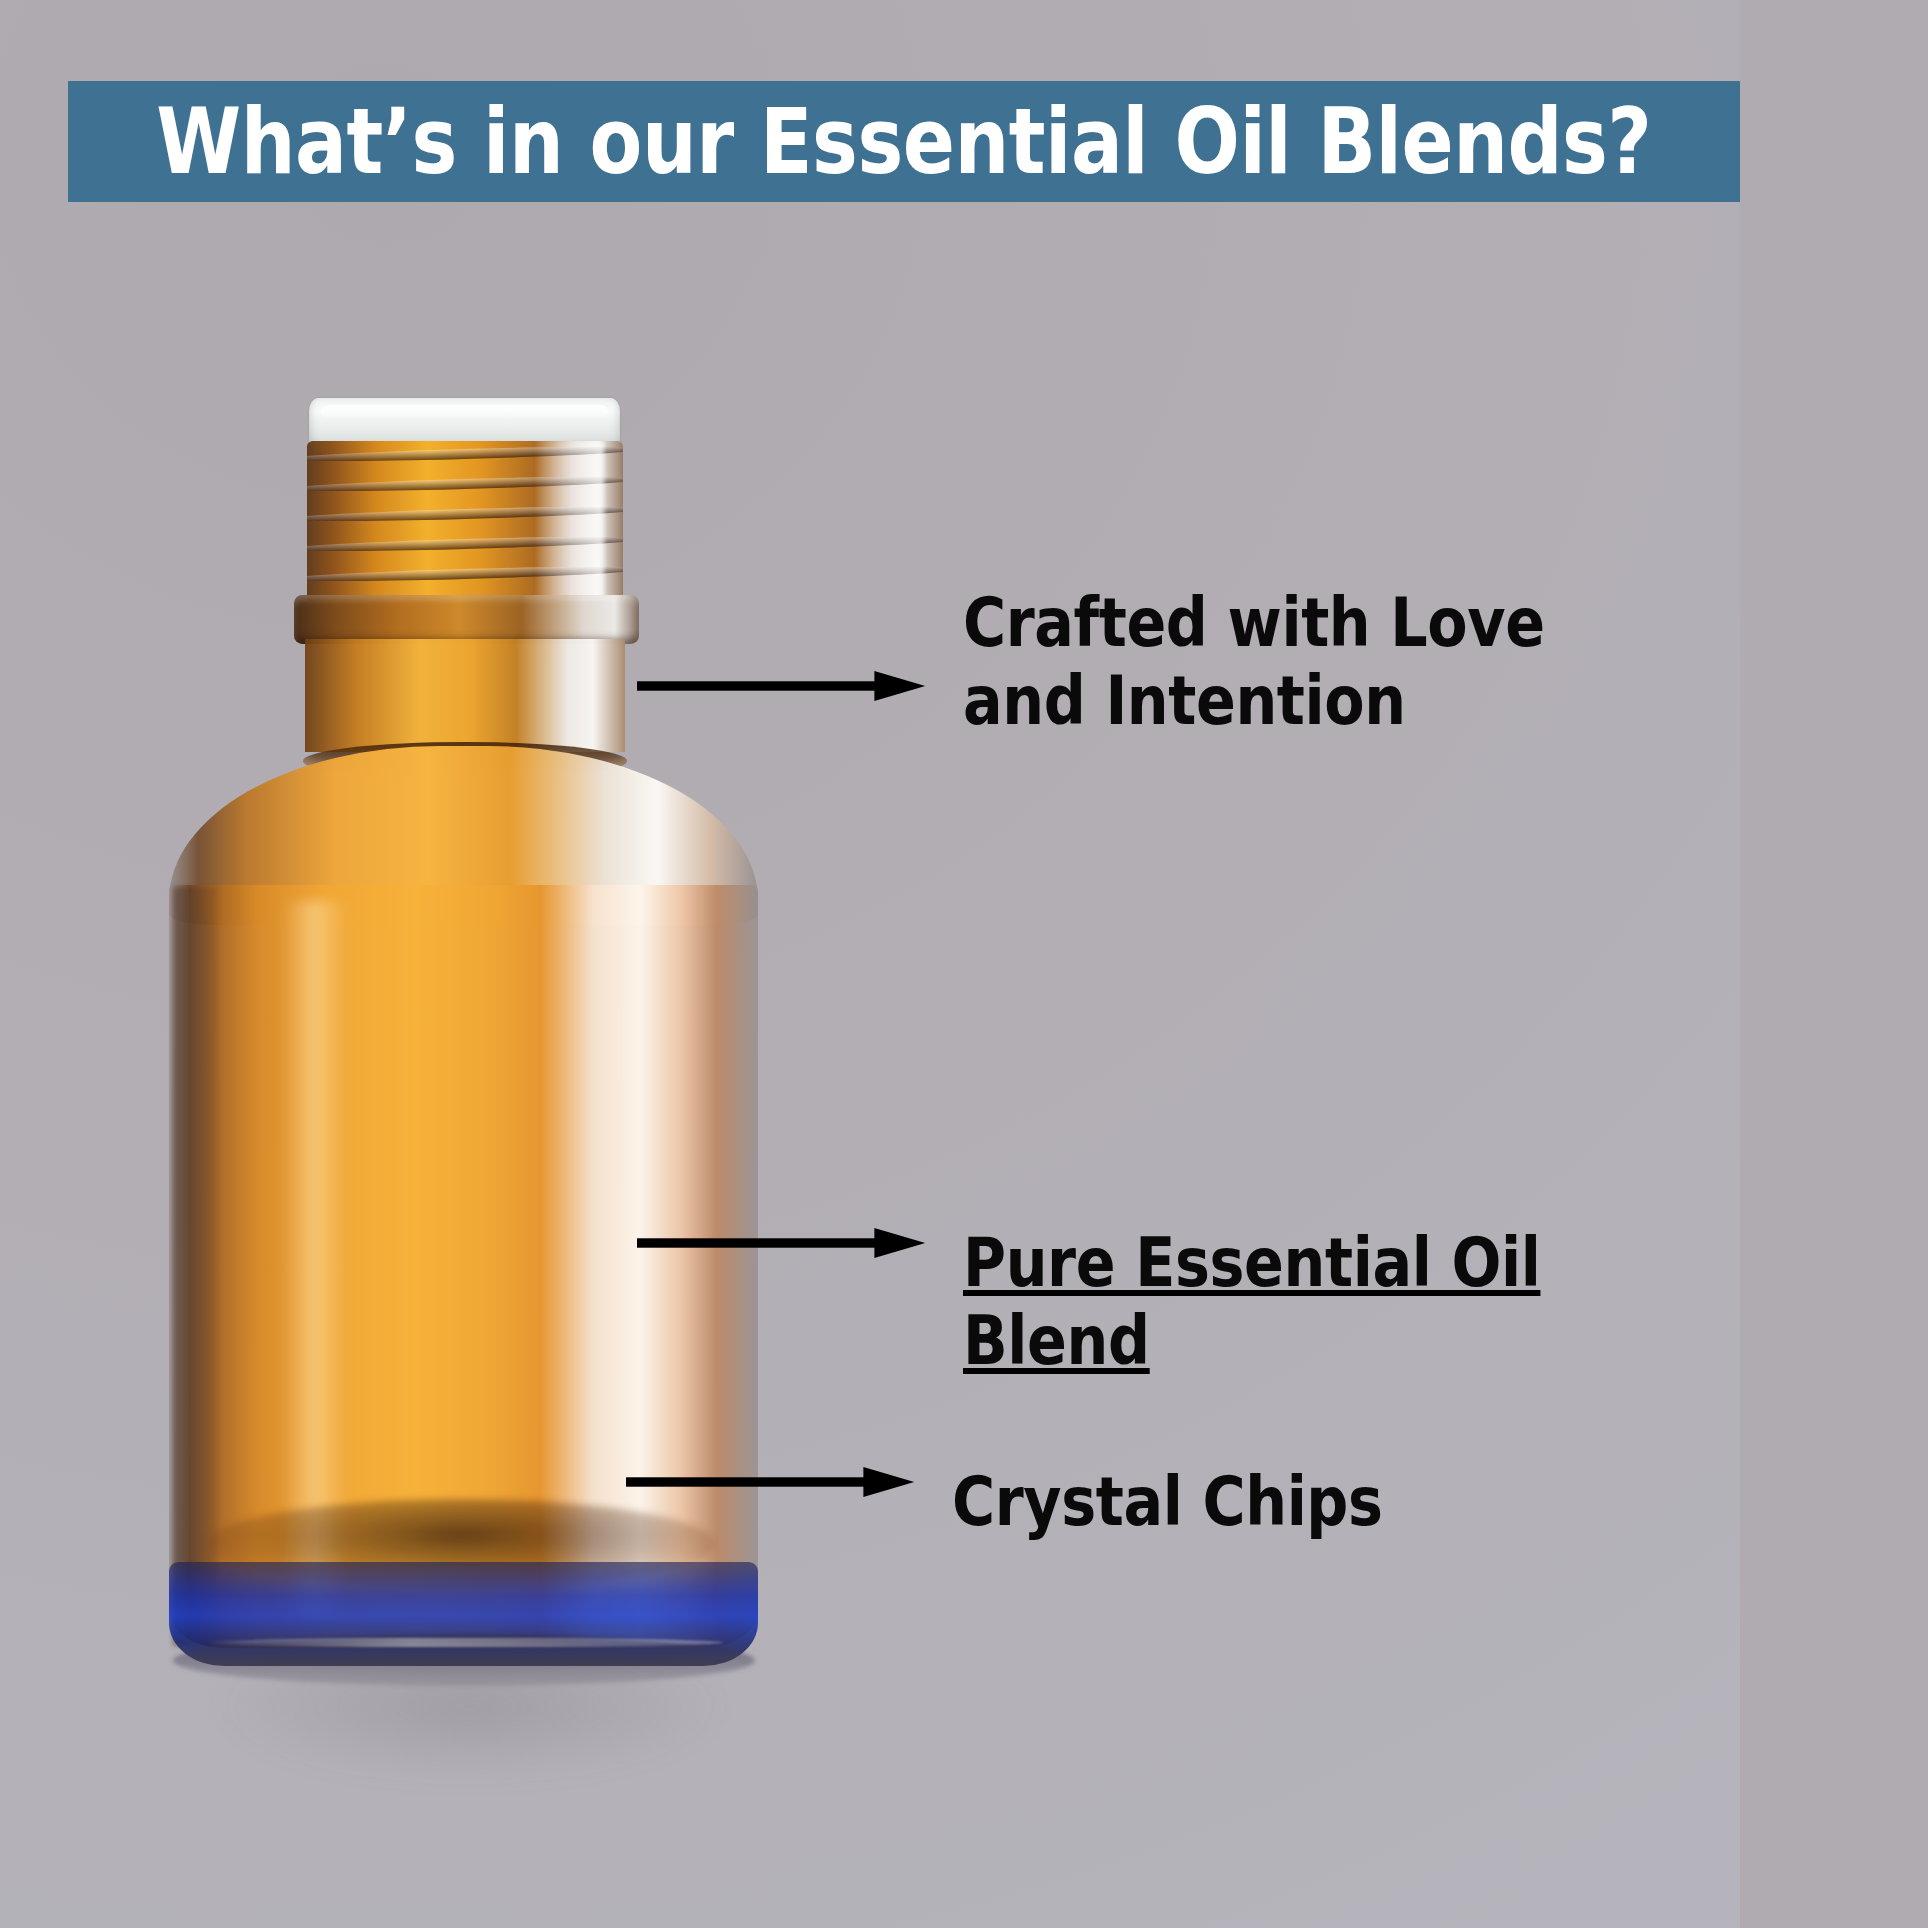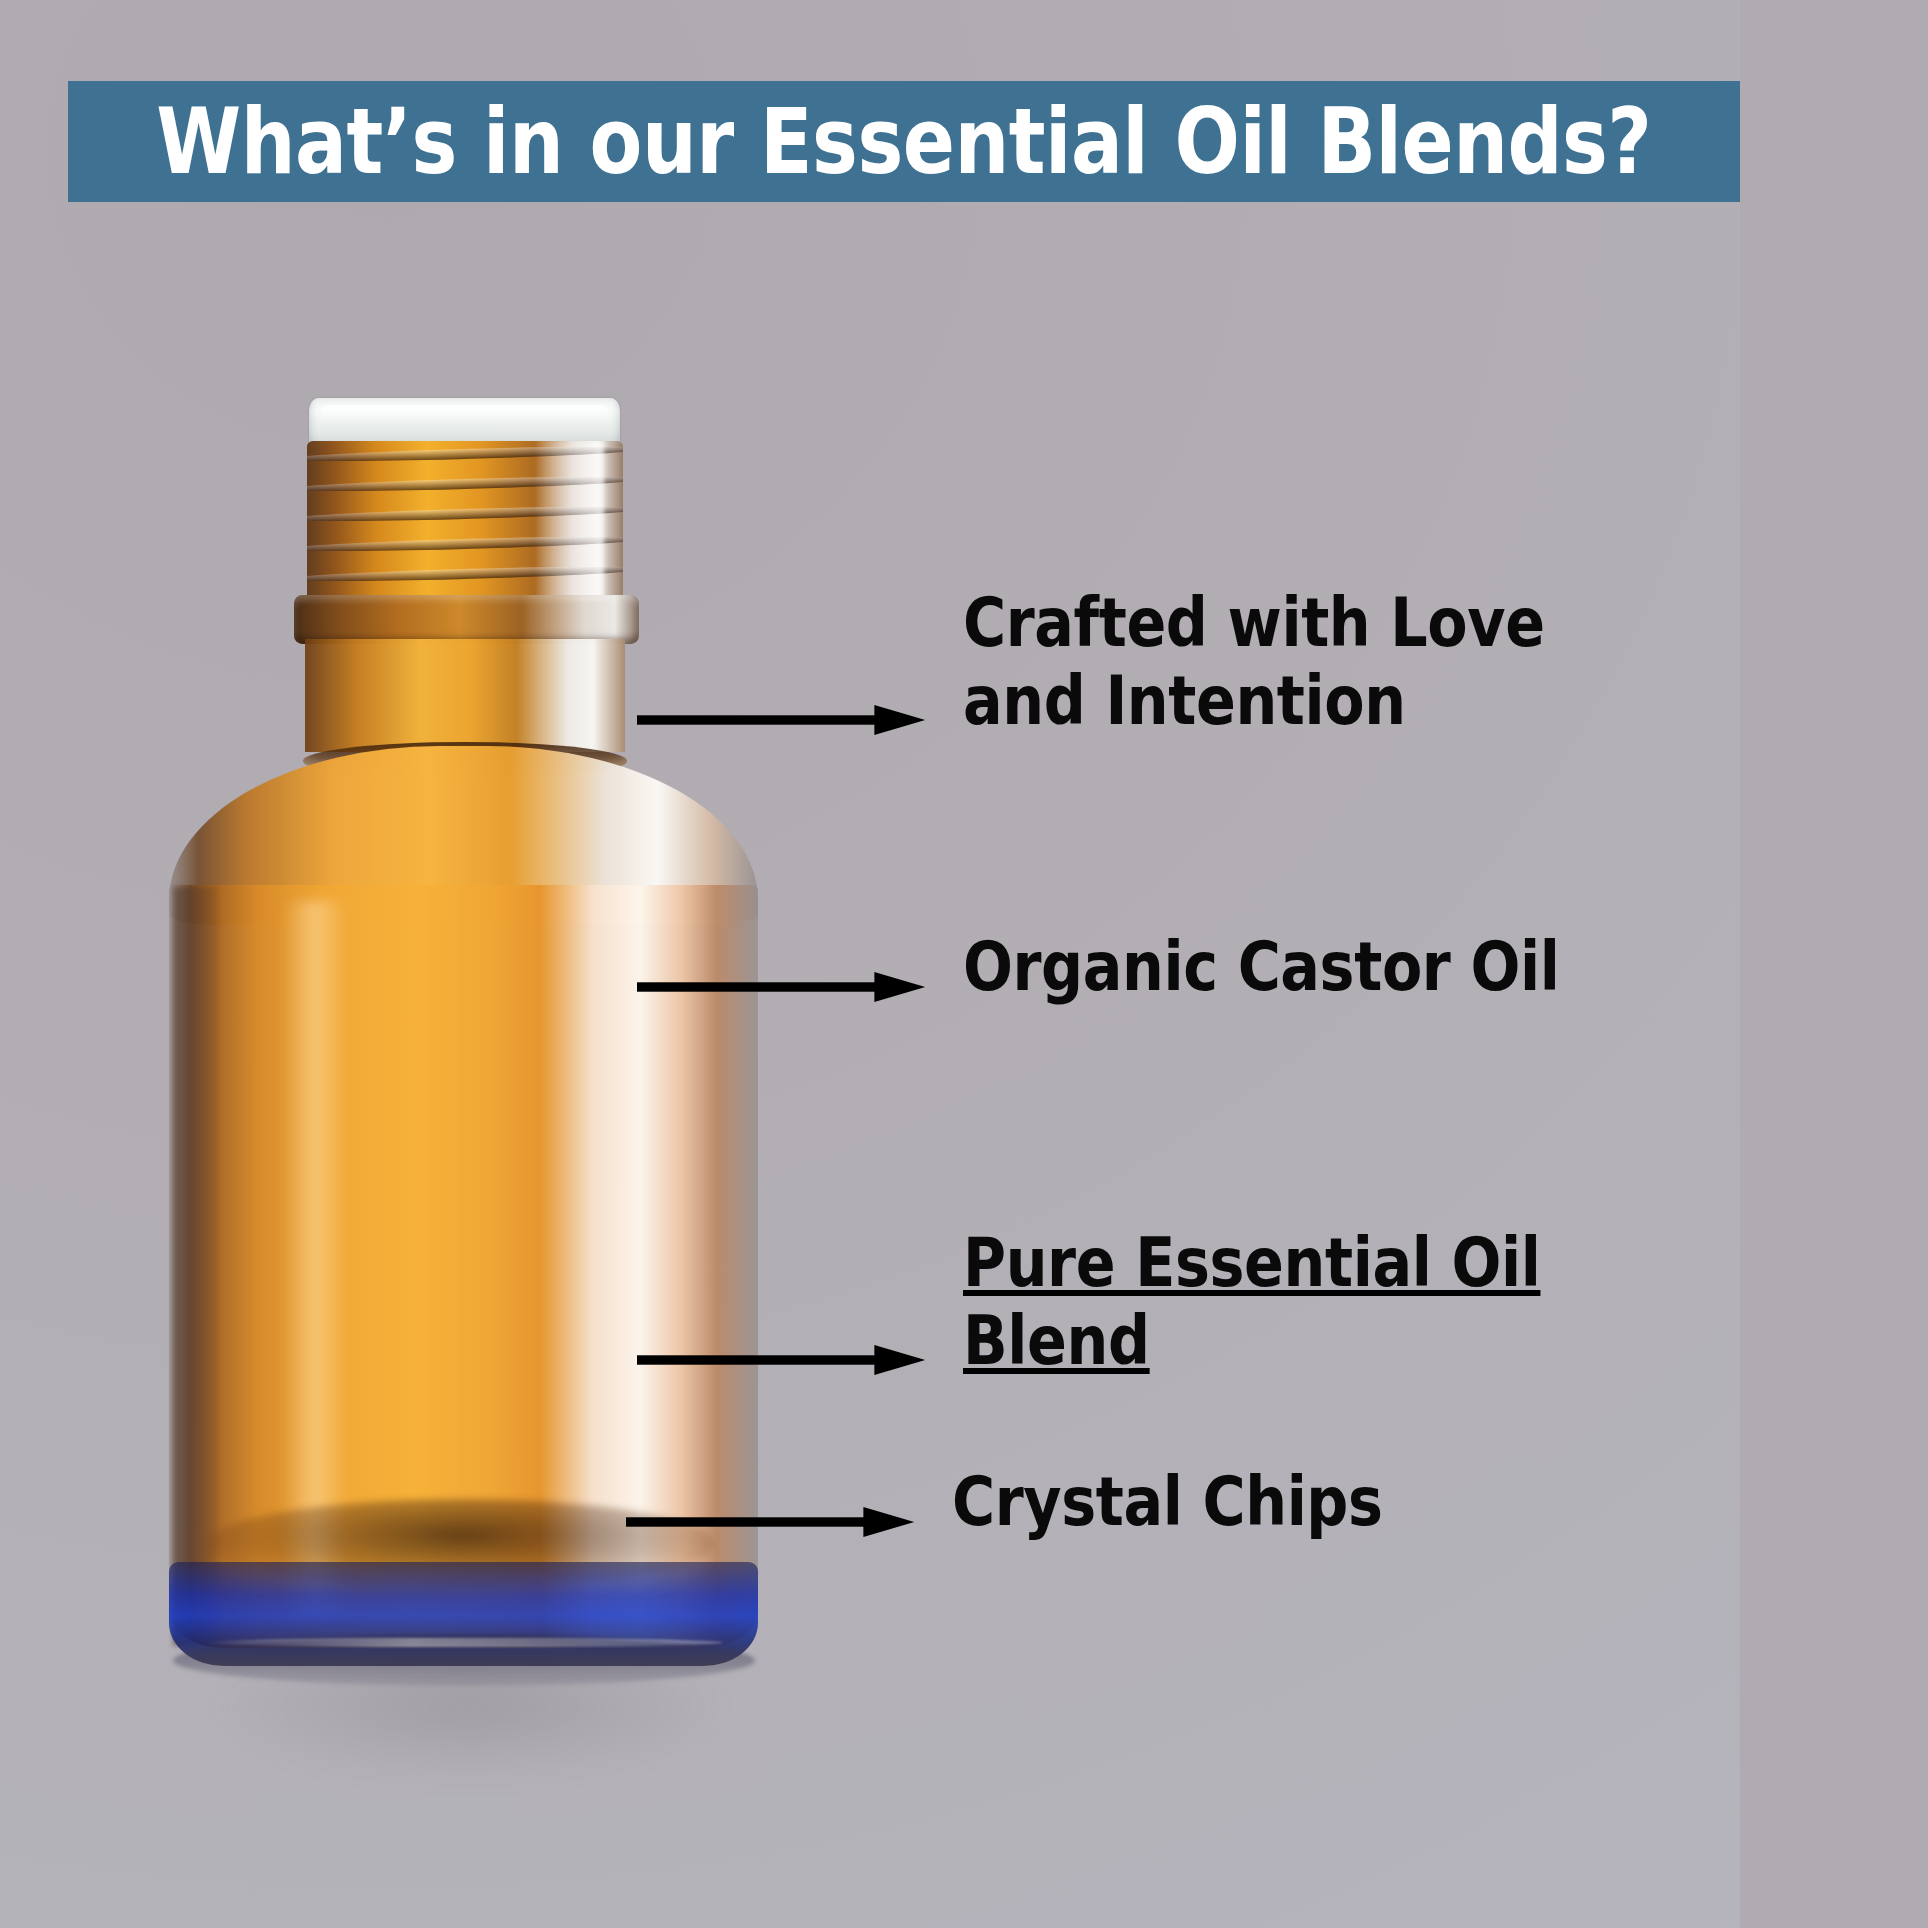--- a/index.html
+++ b/index.html
@@ -286,21 +286,21 @@
     height: 51px;
     border-radius: 50%;
     background: linear-gradient(180deg, rgba(40,38,70,0.55), rgba(120,118,132,0.30));
     filter: blur(1.9px);
   }
 
   
   .callout {
     position: absolute;
     display: flex;
-    align-items: flex-end;
+    align-items: flex-start;
   }
   .arrow {
     position: relative;
     flex: 0 0 auto;
     height: 38px;
     display: flex;
     align-items: center;
   }
   .arrow svg { display: block; }
 
@@ -365,29 +365,20 @@
     <span class="arrow">
       <svg width="292" height="38" viewBox="0 0 310 40" aria-hidden="true">
         <rect x="0" y="15" width="262" height="10" fill="#000000"></rect>
         <path d="M252 4 L306 20 L252 36 Z" fill="#000000"></path>
       </svg>
     </span>
     <span class="callout-label label-pad">Crafted with Love
 and Intention</span>
   </div>
 
-  <div class="callout" id="callout-2">
-    <span class="arrow">
-      <svg width="292" height="38" viewBox="0 0 310 40" aria-hidden="true">
-        <rect x="0" y="15" width="262" height="10" fill="#000000"></rect>
-        <path d="M252 4 L306 20 L252 36 Z" fill="#000000"></path>
-      </svg>
-    </span>
-    <span class="callout-label label-pad">Organic Castor Oil</span>
-  </div>
 
   <div class="callout" id="callout-3">
     <span class="arrow">
       <svg width="292" height="38" viewBox="0 0 310 40" aria-hidden="true">
         <rect x="0" y="15" width="262" height="10" fill="#000000"></rect>
         <path d="M252 4 L306 20 L252 36 Z" fill="#000000"></path>
       </svg>
     </span>
     <span class="callout-label label-pad">Pure Essential Oil Blend</span>
   </div>

